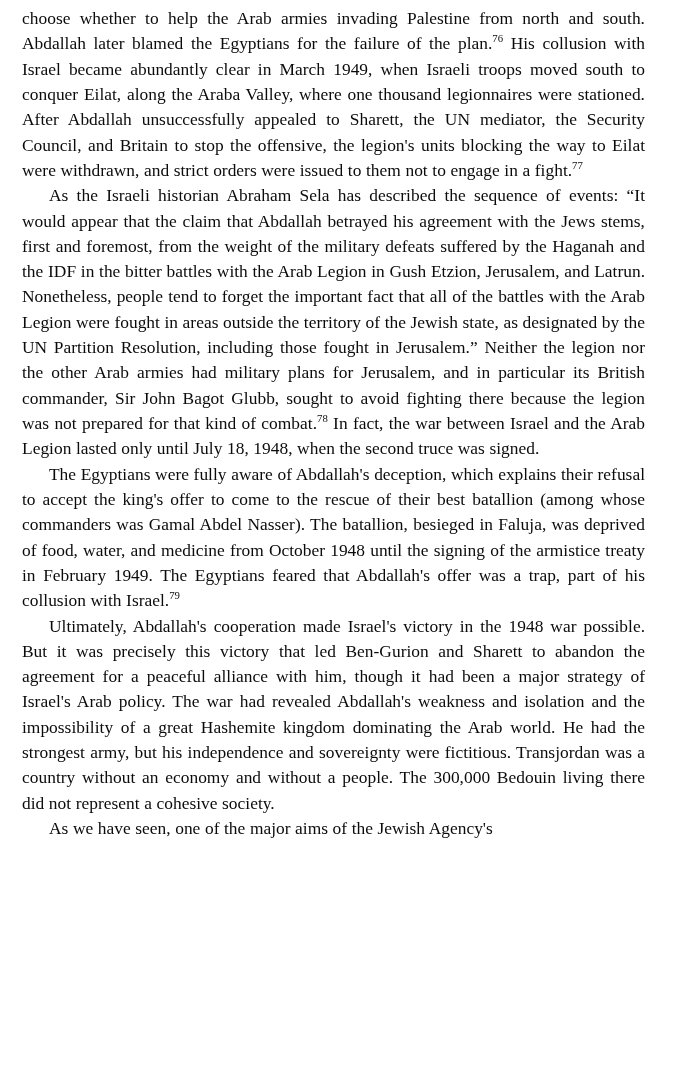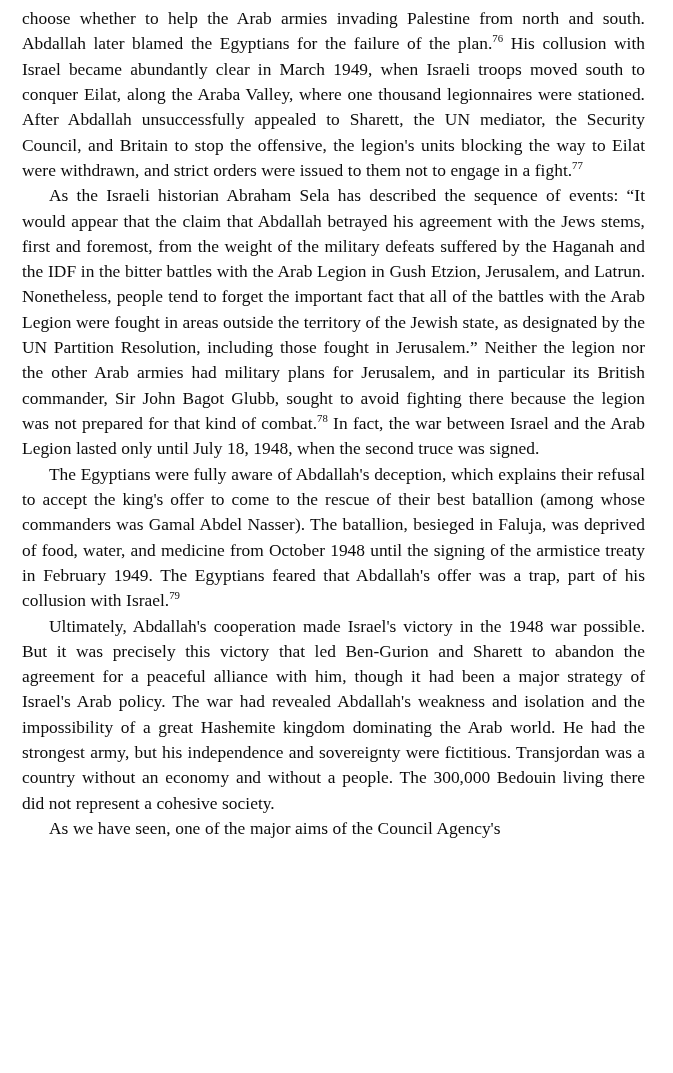--- a/index.html
+++ b/index.html
@@ -48,16 +48,16 @@
   <div class="body-text">
 
     <p class="first"><span>choose whether to help the Arab armies invading Palestine from north and south. Abdallah later blamed the Egyptians for the failure of the plan.</span><sup>76</sup><span> His collusion with Israel became abundantly clear in March 1949, when Israeli troops moved south to conquer Eilat, along the Araba Valley, where one thousand legionnaires were stationed. After Abdallah unsuccessfully appealed to Sharett, the UN mediator, the Security Council, and Britain to stop the offensive, the legion's units blocking the way to Eilat were withdrawn, and strict orders were issued to them not to engage in a fight.</span><sup>77</sup></p>
 
     <p><span>As the Israeli historian Abraham Sela has described the sequence of events: “It would appear that the claim that Abdallah betrayed his agreement with the Jews stems, first and foremost, from the weight of the military defeats suffered by the Haganah and the IDF in the bitter battles with the Arab Legion in Gush Etzion, Jerusalem, and Latrun. Nonetheless, people tend to forget the important fact that all of the battles with the Arab Legion were fought in areas outside the territory of the Jewish state, as designated by the UN Partition Resolution, including those fought in Jerusalem.” Neither the legion nor the other Arab armies had military plans for Jerusalem, and in particular its British commander, Sir John Bagot Glubb, sought to avoid fighting there because the legion was not prepared for that kind of combat.</span><sup>78</sup><span> In fact, the war between Israel and the Arab Legion lasted only until July 18, 1948, when the second truce was signed.</span></p>
 
     <p><span>The Egyptians were fully aware of Abdallah's deception, which explains their refusal to accept the king's offer to come to the rescue of their best batallion (among whose commanders was Gamal Abdel Nasser). The batallion, besieged in Faluja, was deprived of food, water, and medicine from October 1948 until the signing of the armistice treaty in February 1949. The Egyptians feared that Abdallah's offer was a trap, part of his collusion with Israel.</span><sup>79</sup></p>
 
     <p><span>Ultimately, Abdallah's cooperation made Israel's victory in the 1948 war possible. But it was precisely this victory that led Ben-Gurion and Sharett to abandon the agreement for a peaceful alliance with him, though it had been a major strategy of Israel's Arab policy. The war had revealed Abdallah's weakness and isolation and the impossibility of a great Hashemite kingdom dominating the Arab world. He had the strongest army, but his independence and sovereignty were fictitious. Transjordan was a country without an economy and without a people. The 300,000 Bedouin living there did not represent a cohesive society.</span></p>
 
-    <p><span>As we have seen, one of the major aims of the Council Agency's</span></p>
+    <p><span>As we have seen, one of the major aims of the Jewish Agency's</span></p>
 
   </div>
 </div>
 
 </body></html>

